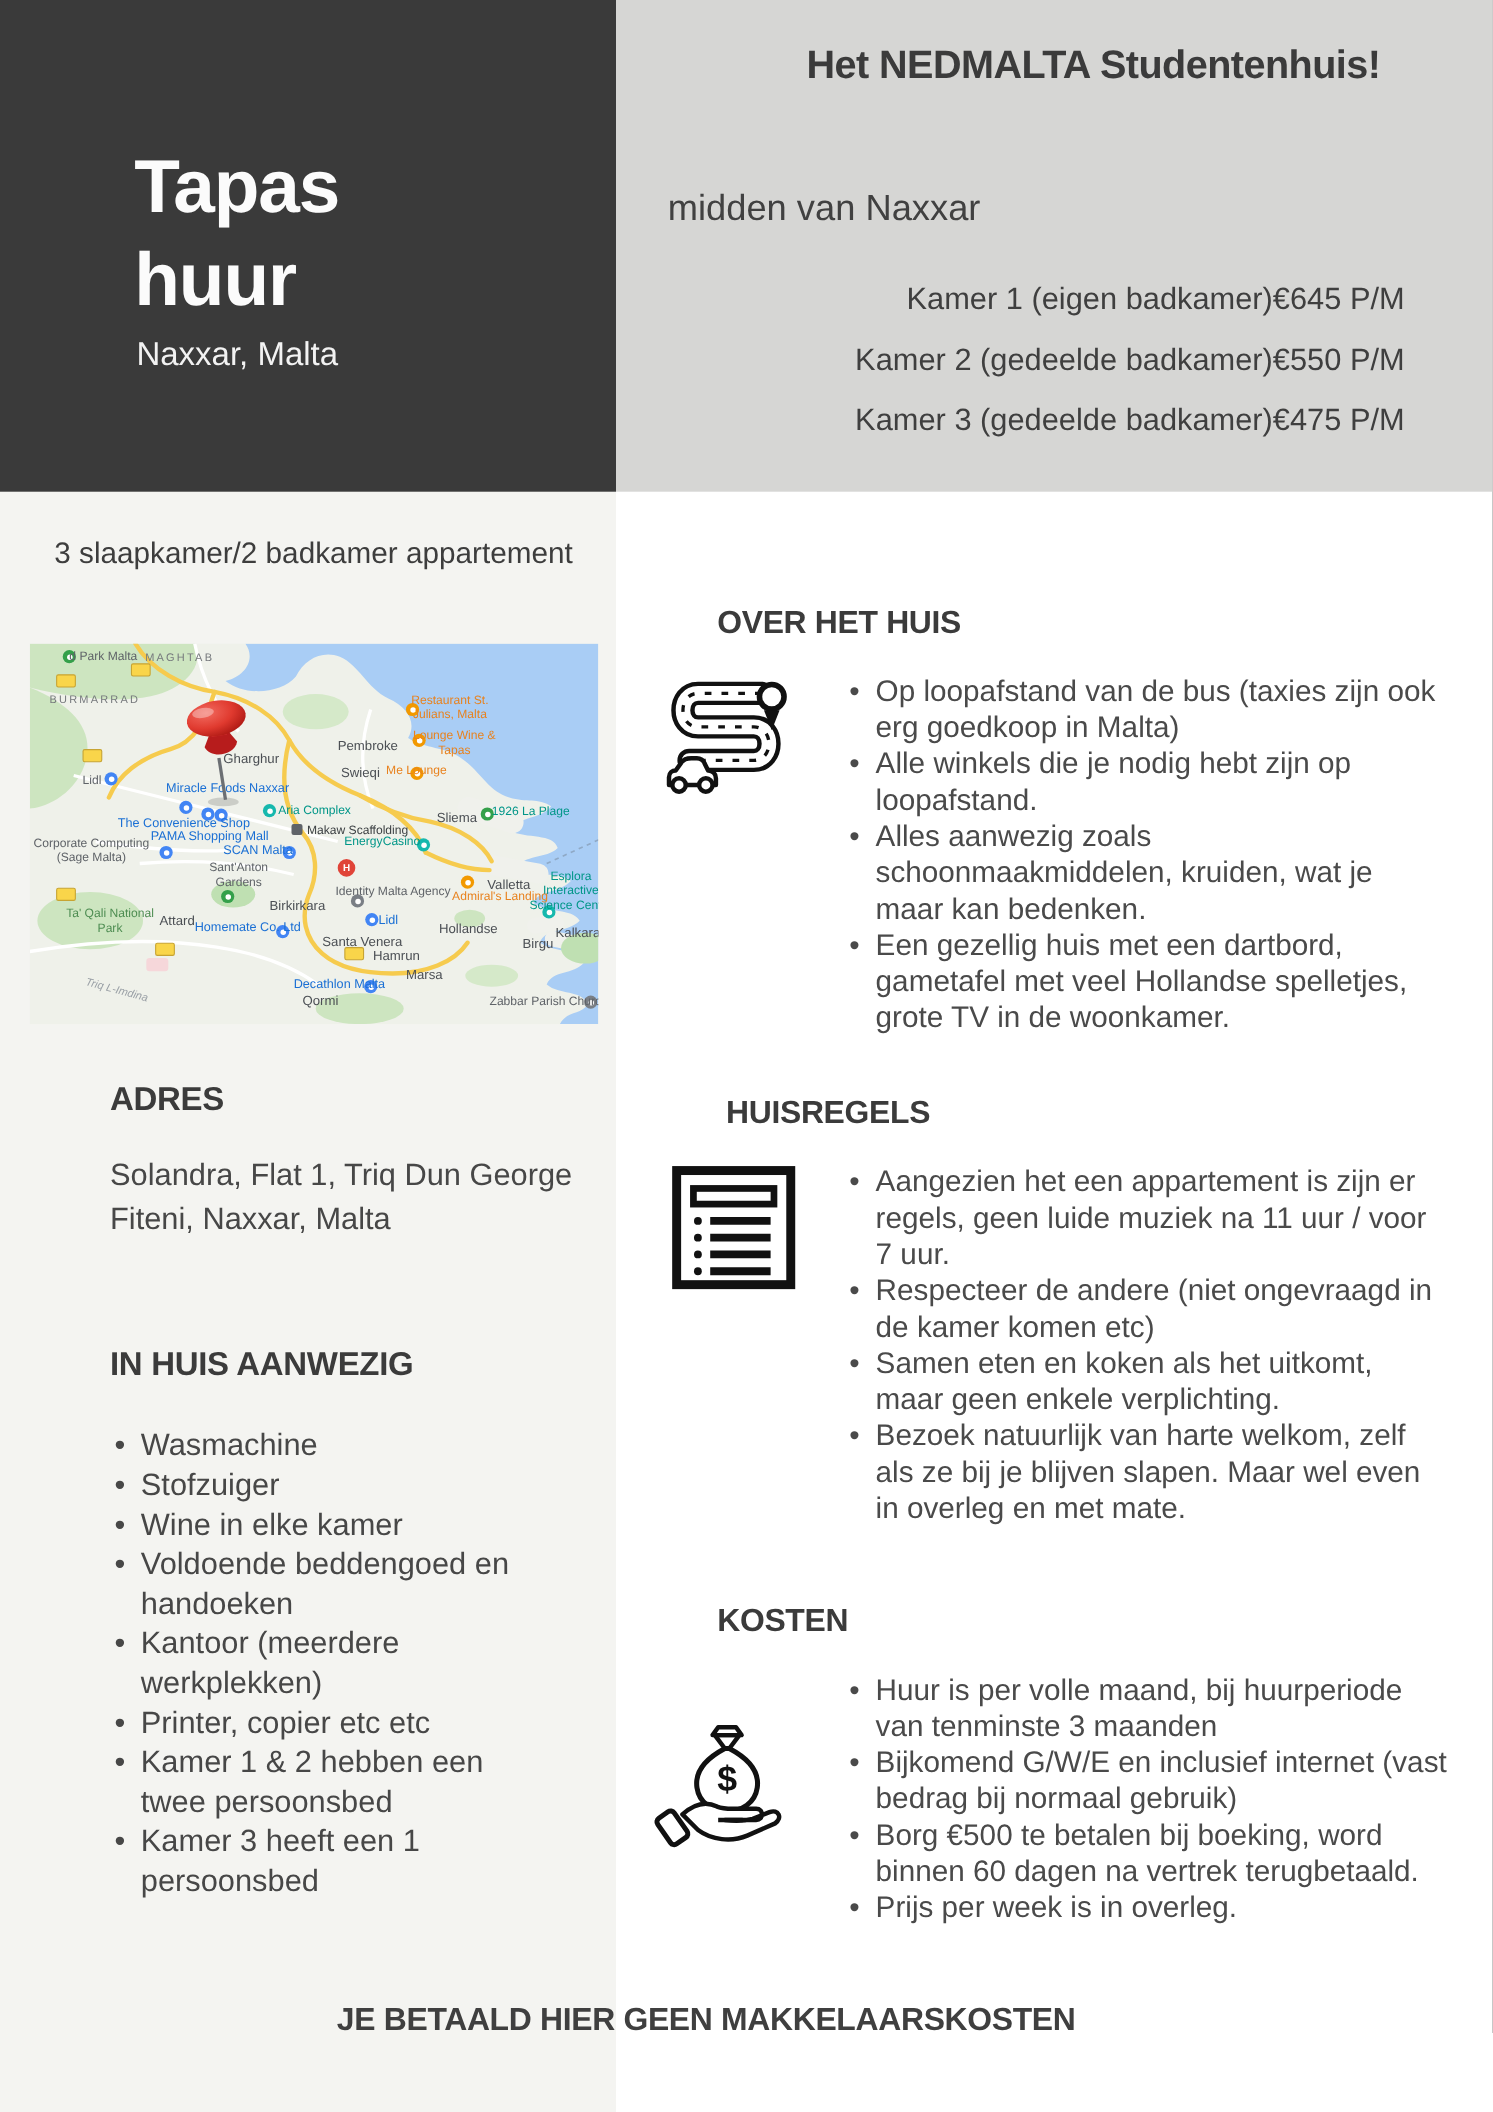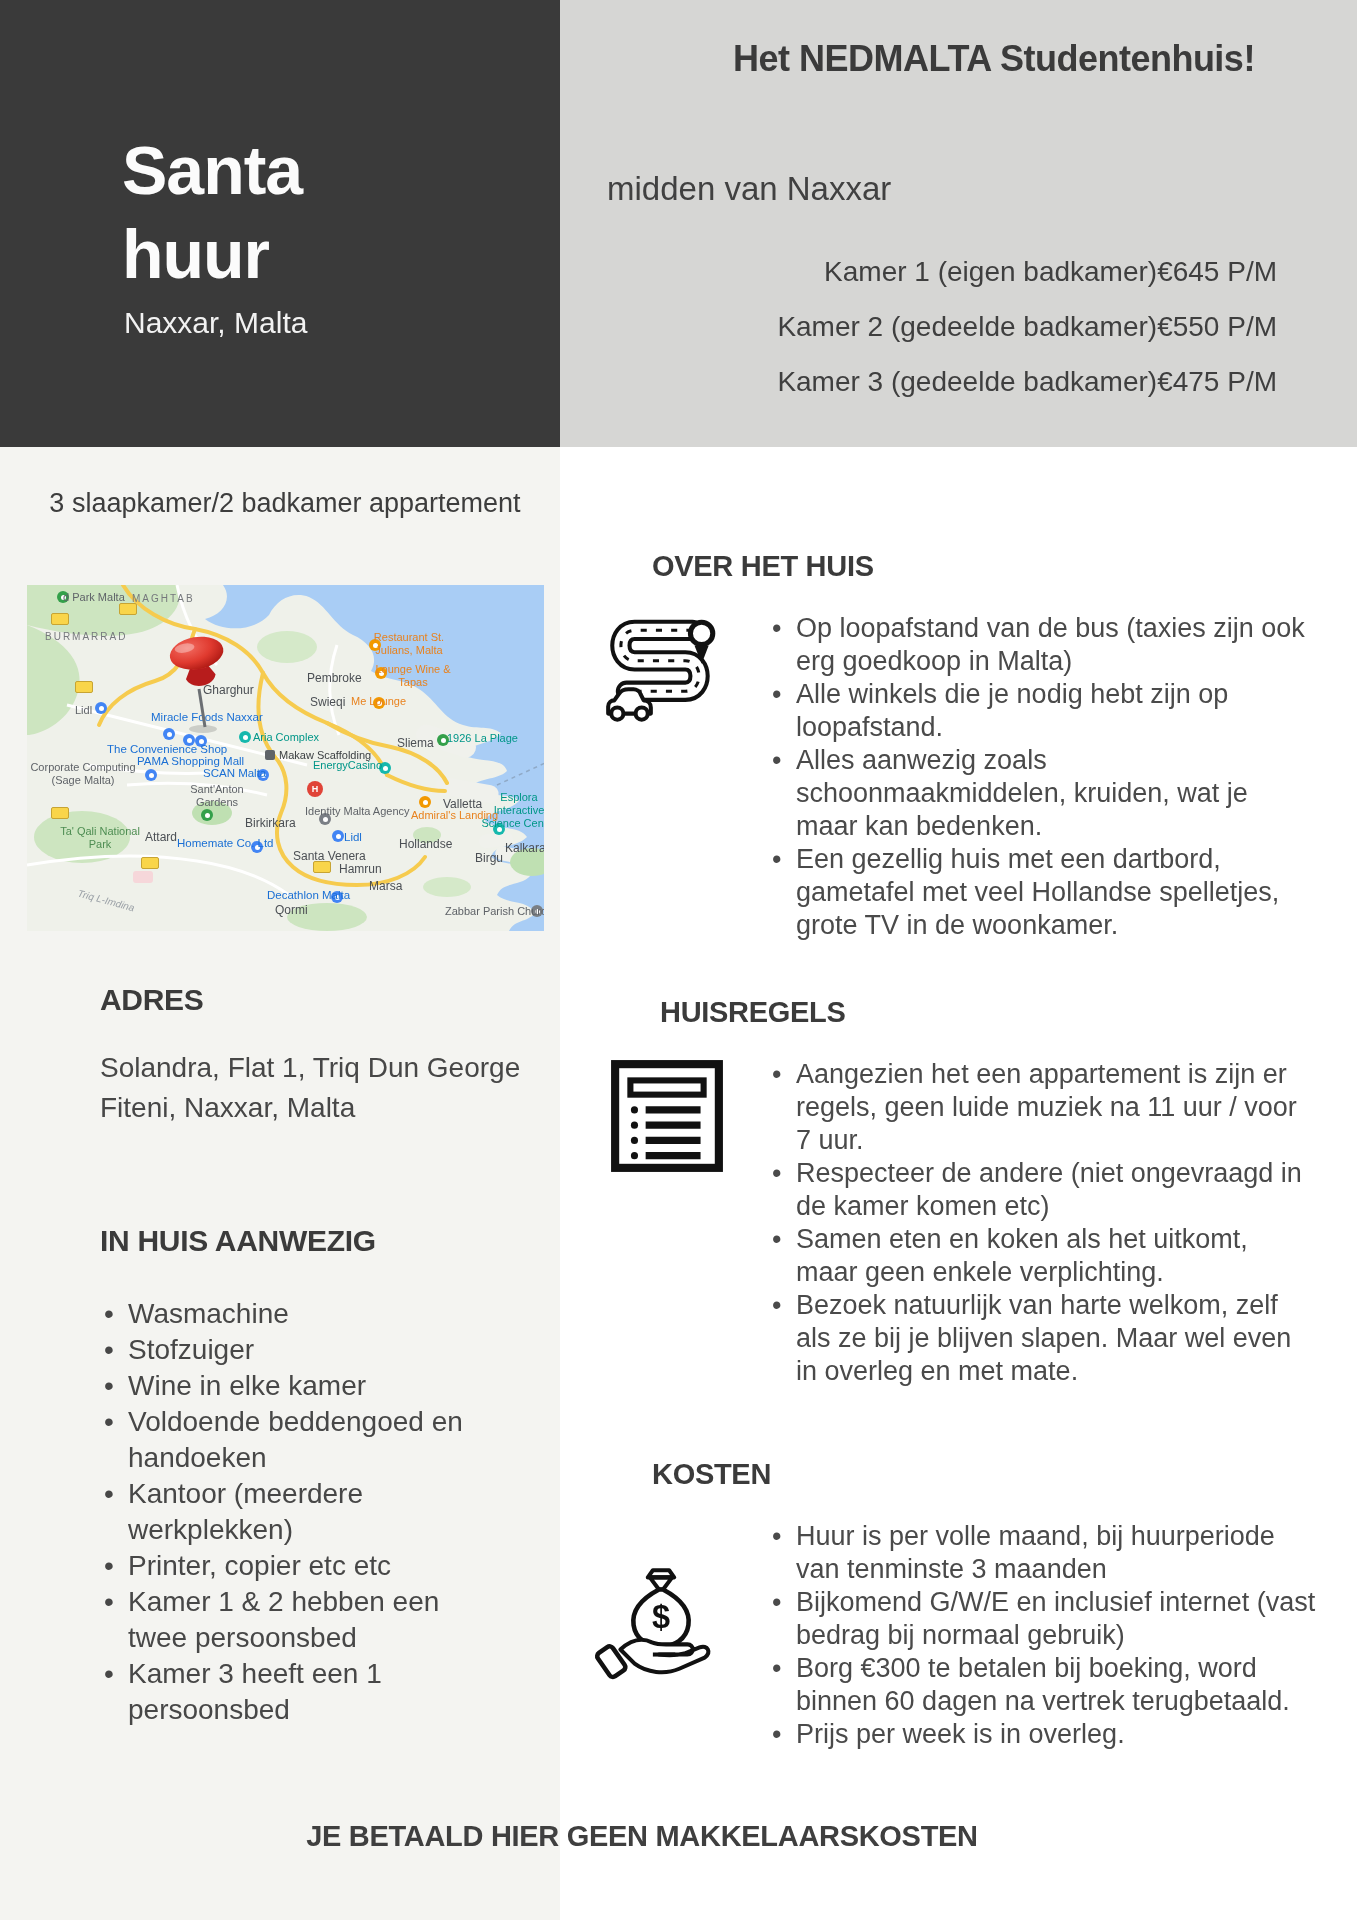--- a/index.html
+++ b/index.html
@@ -66,21 +66,21 @@
 </head>
 <body>
 
 <div class="page">
 
   <div class="abs left-col"></div>
   <div class="abs dark-block"></div>
   <div class="abs header-block"></div>
 
   <div class="abs main-title">
-    <div>Santa</div>
+    <div>Tapas</div>
     <div>huur</div>
   </div>
   <div class="abs main-sub">Naxxar, Malta</div>
 
   <div class="abs hdr-title">Het NEDMALTA Studentenhuis!</div>
   <div class="abs hdr-sub2">midden van Naxxar</div>
 
   <div class="abs price-table">
     <div class="price-row">
       <span class="price-label">Kamer 1 (eigen badkamer)</span>
@@ -302,19 +302,19 @@
     <path d="M64,37 C47,46 37,58 39,72 C41,86 53,93 66,93 C79,93 91,86 93,72 C95,58 85,46 68,37 Z" fill="#fff" stroke="#111" stroke-width="4.5"></path>
     <text x="66" y="75" text-anchor="middle" font-size="32" font-weight="bold" fill="#111" font-family="Liberation Sans, sans-serif">$</text>
     <rect x="8" y="94" width="18" height="28" rx="4" fill="#fff" stroke="#111" stroke-width="4.5" transform="rotate(-35 17 108)"></rect>
     <path d="M26,96 C36,87 47,84 57,89 C62,91 66,91 71,91 L92,91 C99,91 99,101 92,101 L64,101
              C73,102 81,102 89,100 L104,94 C112,91 116,99 109,104 L84,115 C70,121 52,119 40,110 Z" fill="#fff" stroke="#111" stroke-width="4" stroke-linejoin="round"></path>
     <line x1="58" y1="101" x2="80" y2="101" stroke="#111" stroke-width="4"></line>
   </svg>
   <ul class="abs list r-list kosten-list">
     <li>Huur is per volle maand, bij huurperiode van tenminste 3 maanden</li>
     <li>Bijkomend G/W/E en inclusief internet (vast bedrag bij normaal gebruik)</li>
-    <li>Borg €300 te betalen bij boeking, word binnen 60 dagen na vertrek terugbetaald.</li>
+    <li>Borg €500 te betalen bij boeking, word binnen 60 dagen na vertrek terugbetaald.</li>
     <li>Prijs per week is in overleg.</li>
   </ul>
 
   <div class="abs footer-line">JE BETAALD HIER GEEN MAKKELAARSKOSTEN</div>
 
 </div>
 
 </body></html>

